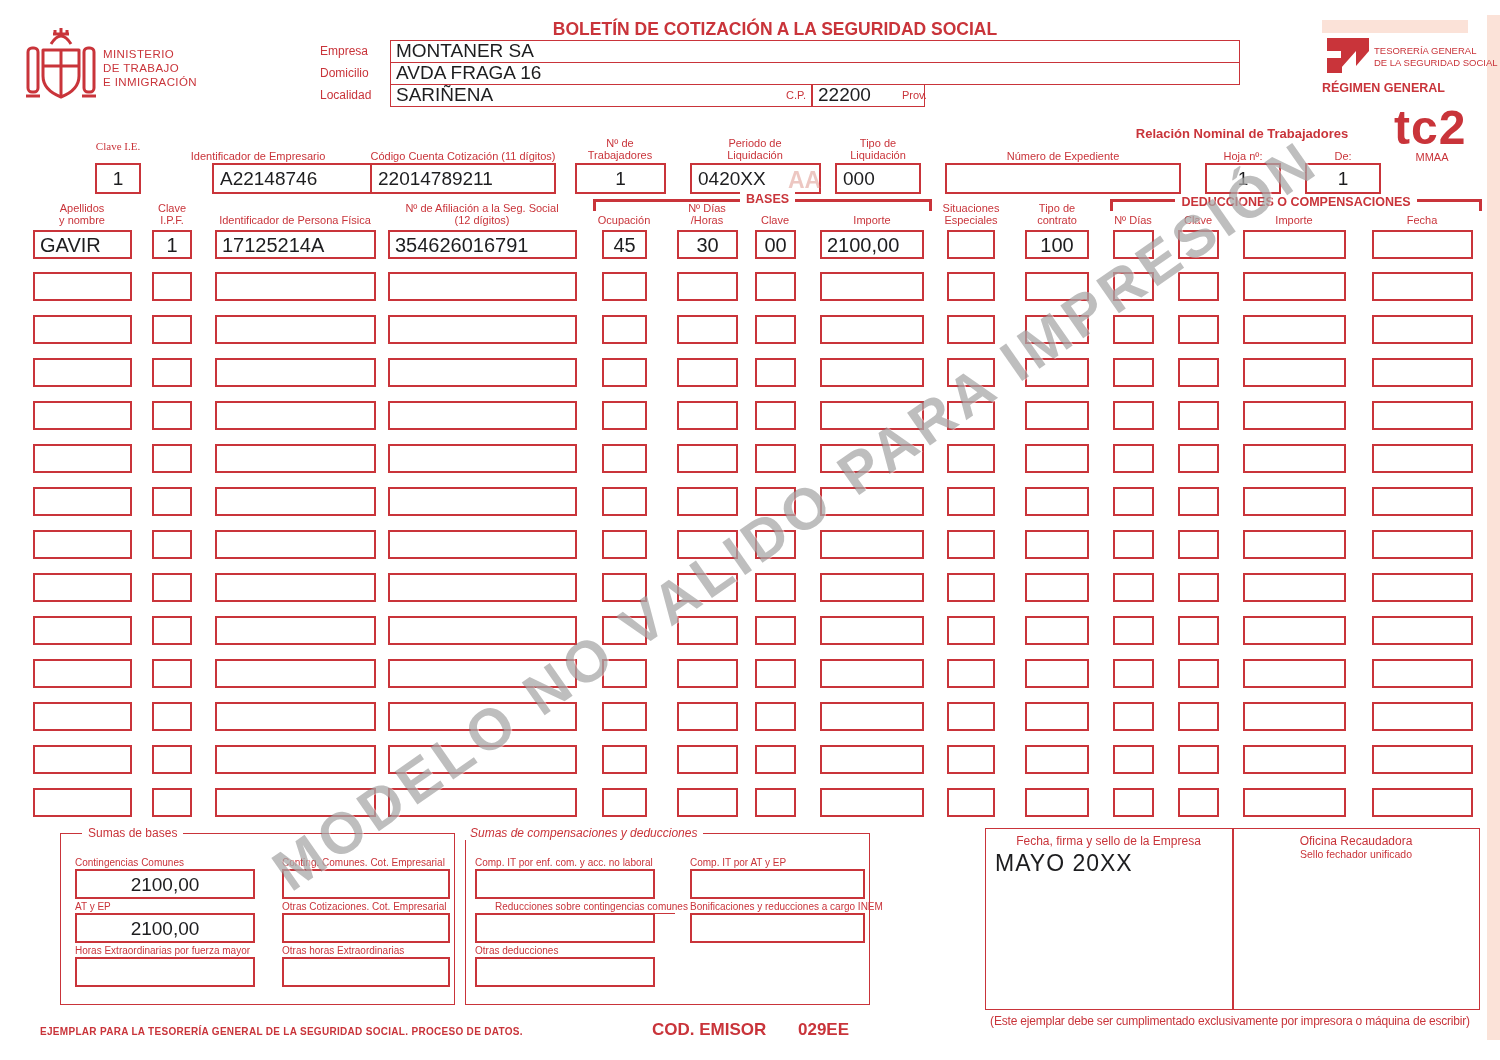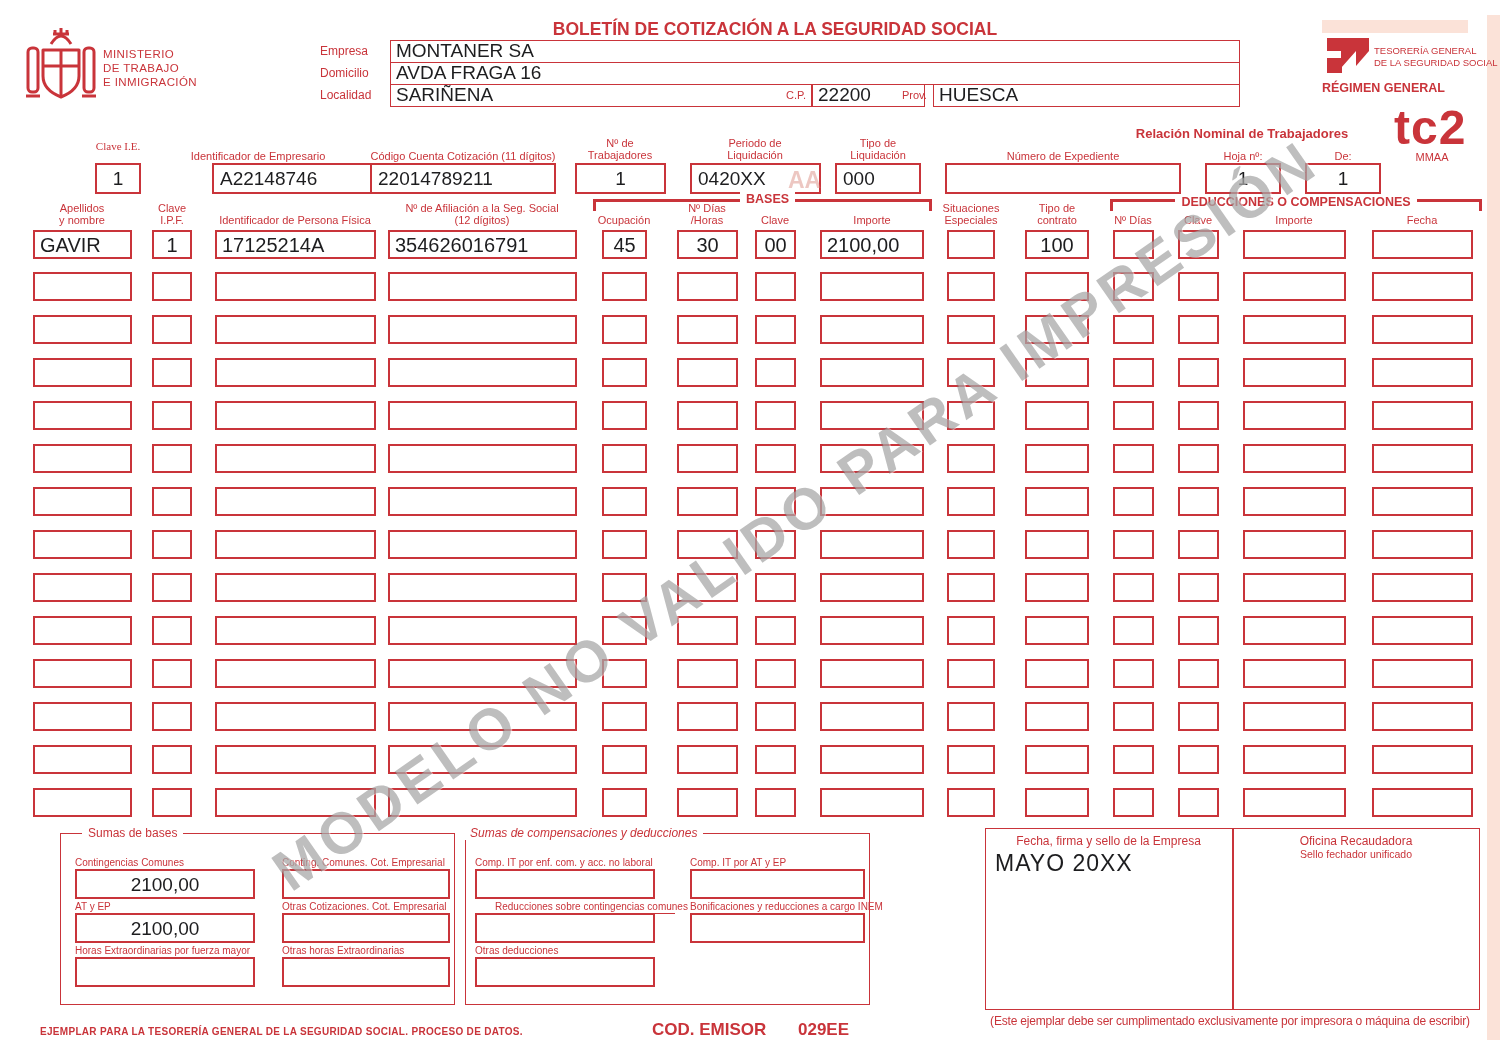--- a/index.html
+++ b/index.html
@@ -59,21 +59,20 @@
 
   <div class="red-lbl" style="left:320px;top:44px;">Empresa</div>
   <div class="red-lbl" style="left:320px;top:66px;">Domicilio</div>
   <div class="red-lbl" style="left:320px;top:88px;">Localidad</div>
   <div class="box val" style="left:390px;top:40px;width:850px;height:23px;line-height:20px;border-width:1.5px;">MONTANER SA</div>
   <div class="box val" style="left:390px;top:62px;width:850px;height:23px;line-height:20px;border-width:1.5px;">AVDA FRAGA 16</div>
   <div class="box val" style="left:390px;top:84px;width:422px;height:23px;line-height:20px;border-width:1.5px;">SARIÑENA</div>
   <div class="red-lbl" style="left:786px;top:89px;font-size:11px;z-index:2;">C.P.</div>
   <div class="box val" style="left:812px;top:84px;width:113px;height:23px;line-height:20px;border-width:1.5px;">22200</div>
   <div class="red-lbl" style="left:902px;top:89px;font-size:11px;">Prov.</div>
-  <div class="box val" style="left:933px;top:84px;width:307px;height:23px;line-height:20px;border-width:1.5px;">HUESCA</div>
 
   <div class="abs" style="left:1325px;top:36px;">
     <svg width="46" height="46" viewBox="0 0 46 46">
       <g fill="#c9343a">
         <path d="M2 2 h42 v13 h-13 l-15 17 v-17 h-14 z"></path>
         <rect x="2" y="22" width="15" height="15"></rect>
         <path d="M31 15 h13 l-13 15 z"></path>
       </g>
     </svg>
   </div>

